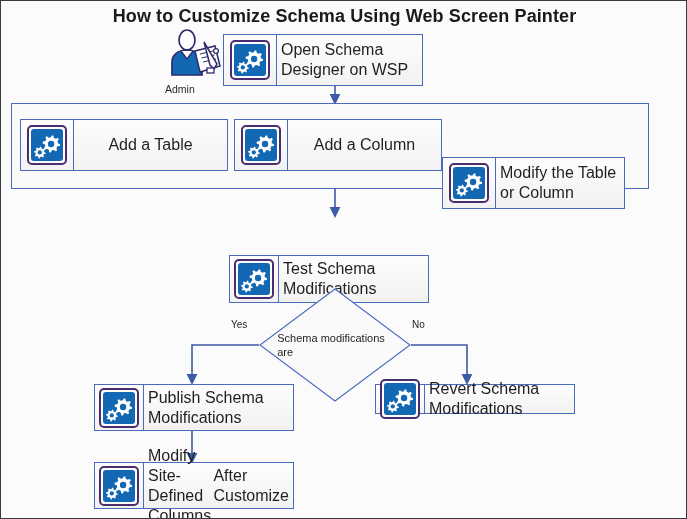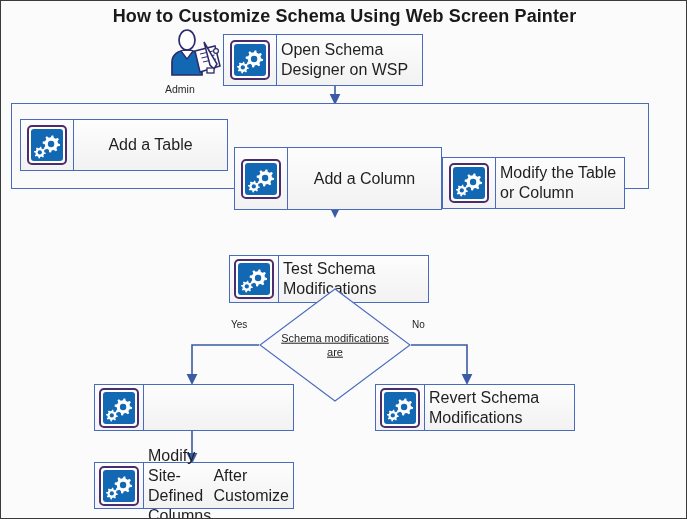--- a/index.html
+++ b/index.html
@@ -124,25 +124,24 @@
   
   .decision {
     position: absolute;
   }
   .decision .decision-label {
     position: absolute;
     left: 12%;
     top: 50%;
     transform: translateY(-50%);
     width: 76%;
-    text-align: center;
+    text-align: left;
     font-size: 11px;
     color: #1f1f1f;
     line-height: 1.3;
-    text-decoration: underline;
   }
 
   
   .branch-label {
     position: absolute;
     font-size: 10px;
     color: #1f1f1f;
     white-space: nowrap;
   }
 </style>
@@ -231,21 +230,21 @@
             <path fill="#ffffff" d="M23.2,7.2 l1.9,0 l0.45,2.6 a7.6,7.6 0 0 1 2.05,1.2 l2.45,-1 l1.35,1.65 l-1.6,2.1 a7.6,7.6 0 0 1 0.45,2.35 l2.5,0.95 l-0.35,2.1 l-2.65,0.2 a7.6,7.6 0 0 1 -1.2,2.05 l0.95,2.45 l-1.7,1.3 l-2.05,-1.65 a7.6,7.6 0 0 1 -2.35,0.5 l-0.95,2.5 l-2.1,-0.35 l-0.2,-2.65 a7.6,7.6 0 0 1 -2.05,-1.2 l-2.45,0.95 l-1.3,-1.7 l1.65,-2.05 a7.6,7.6 0 0 1 -0.5,-2.35 l-2.5,-0.95 l0.35,-2.1 l2.65,-0.2 a7.6,7.6 0 0 1 1.2,-2.05 l-0.95,-2.45 l1.7,-1.3 l2.05,1.65 a7.6,7.6 0 0 1 2.35,-0.5 z"></path>
             <circle cx="22.6" cy="16.9" r="3.6" fill="#1268b3"></circle>
             <path fill="#ffffff" d="M10.2,20.1 l1.3,0 l0.3,1.75 a5.1,5.1 0 0 1 1.4,0.8 l1.65,-0.67 l0.9,1.1 l-1.07,1.4 a5.1,5.1 0 0 1 0.3,1.58 l1.68,0.64 l-0.24,1.4 l-1.78,0.13 a5.1,5.1 0 0 1 -0.8,1.4 l0.64,1.65 l-1.14,0.87 l-1.38,-1.1 a5.1,5.1 0 0 1 -1.58,0.33 l-0.64,1.68 l-1.4,-0.24 l-0.13,-1.78 a5.1,5.1 0 0 1 -1.4,-0.8 l-1.65,0.64 l-0.87,-1.14 l1.1,-1.38 a5.1,5.1 0 0 1 -0.33,-1.58 l-1.68,-0.64 l0.24,-1.4 l1.78,-0.13 a5.1,5.1 0 0 1 0.8,-1.4 l-0.64,-1.65 l1.14,-0.87 l1.38,1.1 a5.1,5.1 0 0 1 1.58,-0.33 z"></path>
             <circle cx="9.9" cy="26.4" r="2.4" fill="#1268b3"></circle>
           </svg>
         </div>
       </div>
       <div class="label-cell">Add a Table</div>
     </div>
 
-    <div class="process-box" style="left:222px; top:15px; width:208px; height:63px;margin-top:28px;">
+    <div class="process-box" style="left:222px; top:15px; width:208px; height:52px;">
       <div class="icon-cell" style="width:52px;">
         <div class="gear-badge">
           <span class="inner"></span>
           <svg viewBox="0 0 36 36" xmlns="http://www.w3.org/2000/svg">
             <path fill="#ffffff" d="M23.2,7.2 l1.9,0 l0.45,2.6 a7.6,7.6 0 0 1 2.05,1.2 l2.45,-1 l1.35,1.65 l-1.6,2.1 a7.6,7.6 0 0 1 0.45,2.35 l2.5,0.95 l-0.35,2.1 l-2.65,0.2 a7.6,7.6 0 0 1 -1.2,2.05 l0.95,2.45 l-1.7,1.3 l-2.05,-1.65 a7.6,7.6 0 0 1 -2.35,0.5 l-0.95,2.5 l-2.1,-0.35 l-0.2,-2.65 a7.6,7.6 0 0 1 -2.05,-1.2 l-2.45,0.95 l-1.3,-1.7 l1.65,-2.05 a7.6,7.6 0 0 1 -0.5,-2.35 l-2.5,-0.95 l0.35,-2.1 l2.65,-0.2 a7.6,7.6 0 0 1 1.2,-2.05 l-0.95,-2.45 l1.7,-1.3 l2.05,1.65 a7.6,7.6 0 0 1 2.35,-0.5 z"></path>
             <circle cx="22.6" cy="16.9" r="3.6" fill="#1268b3"></circle>
             <path fill="#ffffff" d="M10.2,20.1 l1.3,0 l0.3,1.75 a5.1,5.1 0 0 1 1.4,0.8 l1.65,-0.67 l0.9,1.1 l-1.07,1.4 a5.1,5.1 0 0 1 0.3,1.58 l1.68,0.64 l-0.24,1.4 l-1.78,0.13 a5.1,5.1 0 0 1 -0.8,1.4 l0.64,1.65 l-1.14,0.87 l-1.38,-1.1 a5.1,5.1 0 0 1 -1.58,0.33 l-0.64,1.68 l-1.4,-0.24 l-0.13,-1.78 a5.1,5.1 0 0 1 -1.4,-0.8 l-1.65,0.64 l-0.87,-1.14 l1.1,-1.38 a5.1,5.1 0 0 1 -0.33,-1.58 l-1.68,-0.64 l0.24,-1.4 l1.78,-0.13 a5.1,5.1 0 0 1 0.8,-1.4 l-0.64,-1.65 l1.14,-0.87 l1.38,1.1 a5.1,5.1 0 0 1 1.58,-0.33 z"></path>
             <circle cx="9.9" cy="26.4" r="2.4" fill="#1268b3"></circle>
           </svg>
         </div>
@@ -301,23 +300,24 @@
       <div class="gear-badge">
         <span class="inner"></span>
         <svg viewBox="0 0 36 36" xmlns="http://www.w3.org/2000/svg">
           <path fill="#ffffff" d="M23.2,7.2 l1.9,0 l0.45,2.6 a7.6,7.6 0 0 1 2.05,1.2 l2.45,-1 l1.35,1.65 l-1.6,2.1 a7.6,7.6 0 0 1 0.45,2.35 l2.5,0.95 l-0.35,2.1 l-2.65,0.2 a7.6,7.6 0 0 1 -1.2,2.05 l0.95,2.45 l-1.7,1.3 l-2.05,-1.65 a7.6,7.6 0 0 1 -2.35,0.5 l-0.95,2.5 l-2.1,-0.35 l-0.2,-2.65 a7.6,7.6 0 0 1 -2.05,-1.2 l-2.45,0.95 l-1.3,-1.7 l1.65,-2.05 a7.6,7.6 0 0 1 -0.5,-2.35 l-2.5,-0.95 l0.35,-2.1 l2.65,-0.2 a7.6,7.6 0 0 1 1.2,-2.05 l-0.95,-2.45 l1.7,-1.3 l2.05,1.65 a7.6,7.6 0 0 1 2.35,-0.5 z"></path>
           <circle cx="22.6" cy="16.9" r="3.6" fill="#1268b3"></circle>
           <path fill="#ffffff" d="M10.2,20.1 l1.3,0 l0.3,1.75 a5.1,5.1 0 0 1 1.4,0.8 l1.65,-0.67 l0.9,1.1 l-1.07,1.4 a5.1,5.1 0 0 1 0.3,1.58 l1.68,0.64 l-0.24,1.4 l-1.78,0.13 a5.1,5.1 0 0 1 -0.8,1.4 l0.64,1.65 l-1.14,0.87 l-1.38,-1.1 a5.1,5.1 0 0 1 -1.58,0.33 l-0.64,1.68 l-1.4,-0.24 l-0.13,-1.78 a5.1,5.1 0 0 1 -1.4,-0.8 l-1.65,0.64 l-0.87,-1.14 l1.1,-1.38 a5.1,5.1 0 0 1 -0.33,-1.58 l-1.68,-0.64 l0.24,-1.4 l1.78,-0.13 a5.1,5.1 0 0 1 0.8,-1.4 l-0.64,-1.65 l1.14,-0.87 l1.38,1.1 a5.1,5.1 0 0 1 1.58,-0.33 z"></path>
           <circle cx="9.9" cy="26.4" r="2.4" fill="#1268b3"></circle>
         </svg>
       </div>
     </div>
-  </div>
-
-  <div class="process-box" style="left:374px; top:383px; width:200px; height:47px;">
+    <div class="label-cell">Publish Schema Modifications</div>
+  </div>
+
+  <div class="process-box" style="left:374px; top:383px; width:200px; height:30px;">
     <div class="icon-cell" style="width:48px;">
       <div class="gear-badge">
         <span class="inner"></span>
         <svg viewBox="0 0 36 36" xmlns="http://www.w3.org/2000/svg">
           <path fill="#ffffff" d="M23.2,7.2 l1.9,0 l0.45,2.6 a7.6,7.6 0 0 1 2.05,1.2 l2.45,-1 l1.35,1.65 l-1.6,2.1 a7.6,7.6 0 0 1 0.45,2.35 l2.5,0.95 l-0.35,2.1 l-2.65,0.2 a7.6,7.6 0 0 1 -1.2,2.05 l0.95,2.45 l-1.7,1.3 l-2.05,-1.65 a7.6,7.6 0 0 1 -2.35,0.5 l-0.95,2.5 l-2.1,-0.35 l-0.2,-2.65 a7.6,7.6 0 0 1 -2.05,-1.2 l-2.45,0.95 l-1.3,-1.7 l1.65,-2.05 a7.6,7.6 0 0 1 -0.5,-2.35 l-2.5,-0.95 l0.35,-2.1 l2.65,-0.2 a7.6,7.6 0 0 1 1.2,-2.05 l-0.95,-2.45 l1.7,-1.3 l2.05,1.65 a7.6,7.6 0 0 1 2.35,-0.5 z"></path>
           <circle cx="22.6" cy="16.9" r="3.6" fill="#1268b3"></circle>
           <path fill="#ffffff" d="M10.2,20.1 l1.3,0 l0.3,1.75 a5.1,5.1 0 0 1 1.4,0.8 l1.65,-0.67 l0.9,1.1 l-1.07,1.4 a5.1,5.1 0 0 1 0.3,1.58 l1.68,0.64 l-0.24,1.4 l-1.78,0.13 a5.1,5.1 0 0 1 -0.8,1.4 l0.64,1.65 l-1.14,0.87 l-1.38,-1.1 a5.1,5.1 0 0 1 -1.58,0.33 l-0.64,1.68 l-1.4,-0.24 l-0.13,-1.78 a5.1,5.1 0 0 1 -1.4,-0.8 l-1.65,0.64 l-0.87,-1.14 l1.1,-1.38 a5.1,5.1 0 0 1 -0.33,-1.58 l-1.68,-0.64 l0.24,-1.4 l1.78,-0.13 a5.1,5.1 0 0 1 0.8,-1.4 l-0.64,-1.65 l1.14,-0.87 l1.38,1.1 a5.1,5.1 0 0 1 1.58,-0.33 z"></path>
           <circle cx="9.9" cy="26.4" r="2.4" fill="#1268b3"></circle>
         </svg>
       </div>

